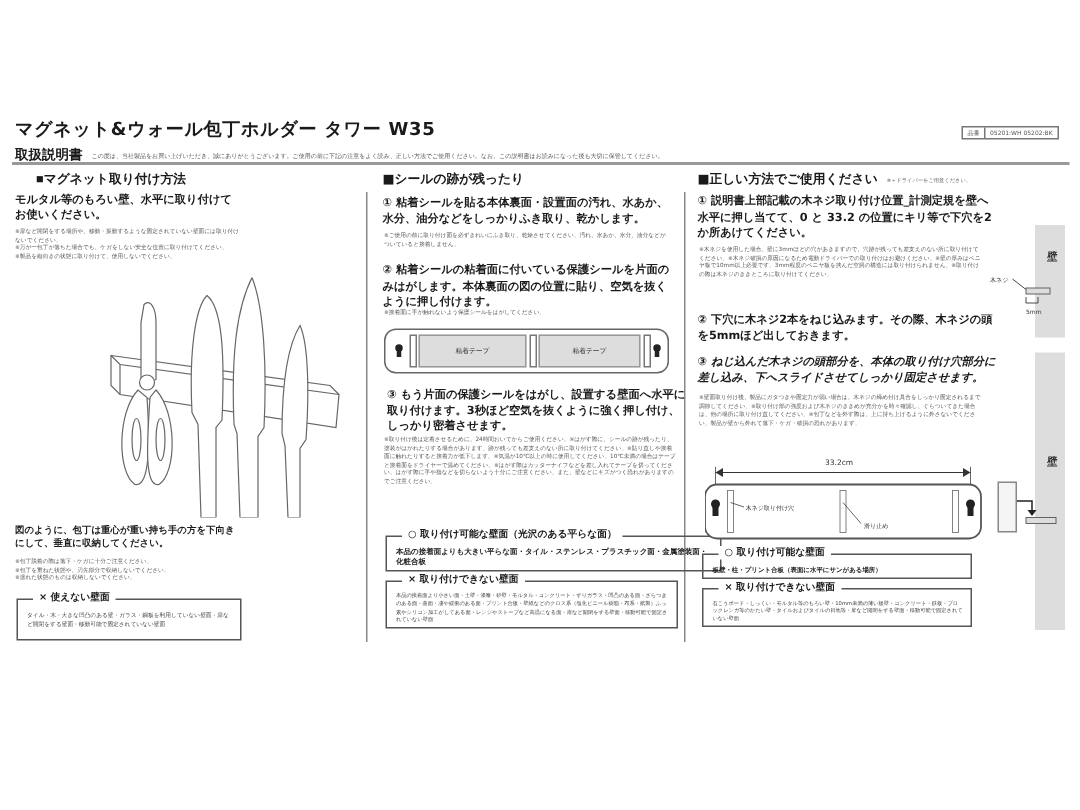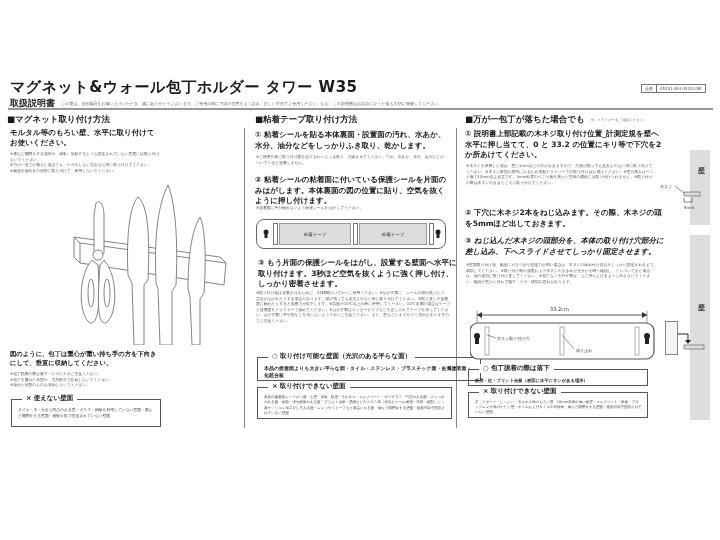--- a/index.html
+++ b/index.html
@@ -1,19 +1,19 @@
 <!DOCTYPE html>
 <html><head>
 <meta charset="utf-8">
 <style>
   * { box-sizing: border-box; margin: 0; padding: 0; }
   html, body { width: 720px; height: 540px; background: #fff; overflow: hidden; }
   body { font-family: "DejaVu Sans", "Liberation Sans", sans-serif; color: #222; position: relative; }
 
-  .title { position: absolute; left: 10px; top: 78px; font-size: 15px; font-weight: bold; letter-spacing: 0.5px; color: #1a1a1a; text-align: center; }
+  .title { position: absolute; left: 10px; top: 78px; font-size: 12px; font-weight: bold; letter-spacing: 0.5px; color: #1a1a1a; text-align: center; }
   .subtitle { position: absolute; left: 10px; top: 97px; font-size: 9px; font-weight: bold; color: #1a1a1a; white-space: nowrap; }
   .subtitle .intro { font-size: 4px; font-weight: normal; color: #555; margin-left: 6px; vertical-align: middle; }
 
   .product-code { position: absolute; left: 641px; top: 84px; height: 9px; border: 1px solid #777; display: flex; font-size: 4px; color: #555; }
   .product-code span { padding: 1px 3px; line-height: 6px; }
   .product-code span + span { border-left: 1px solid #777; }
 
   .hr { position: absolute; left: 8px; top: 108px; width: 705px; height: 2px; background: #999; }
 
   .col-divider { position: absolute; top: 115px; width: 1px; background: #888; }
@@ -51,21 +51,21 @@
 </div>
 <div class="product-code">
   <span>品番</span>
   <span>05201:WH 05202:BK</span>
 </div>
 <div class="hr"></div>
 
 <div class="col-divider" style="left:244px; top:128px; height:300px;"></div>
 <div class="col-divider" style="left:456px; top:128px; height:300px;"></div>
 
-<div class="sec-title" style="left:7px; top:114px;">■マグネット取り付け方法</div>
+<div class="sec-title" style="left:24px; top:114px;font-family:Liberation Mono, monospace;">■マグネット取り付け方法</div>
 <div class="lead" style="left:10px; top:128px; width:150px;">モルタル等のもろい壁、水平に取り付けてお使いください。</div>
 <div class="notes" style="left:10px; top:151px; width:150px;">
   <div>※扉など開閉をする場所や、移動・振動するような固定されていない壁面には取り付けないでください。</div>
   <div>※万が一包丁が落ちた場合でも、ケガをしない安全な位置に取り付けてください。</div>
   <div>※製品を縦向きの状態に取り付けて、使用しないでください。</div>
 </div>
 
 <svg style="position:absolute; left:60px; top:185px;" width="180" height="160" viewBox="0 0 180 160" fill="none" stroke="#666" stroke-width="0.8">
 
   <path d="M14,52 L160,72 L166,78 L164,100 L20,78 L14,72 Z" fill="#fff"></path>
@@ -90,21 +90,21 @@
 <div class="notes" style="left:10px; top:371px; width:150px;">
   <div>※包丁脱着の際は落下・ケガに十分ご注意ください。</div>
   <div>※包丁を重ねた状態や、刃先部分で収納しないでください。</div>
   <div>※濡れた状態のものは収納しないでください。</div>
 </div>
 <div class="box" style="left:11px; top:399px; width:150px; height:28px;">
   <div class="box-title">× 使えない壁面</div>
   <div class="box-body">タイル・木・大きな凹凸のある壁・ガラス・鋼板を利用していない壁面・扉など開閉をする壁面・移動可能で固定されていない壁面</div>
 </div>
 
-<div class="sec-title" style="left:255px; top:114px;">■粘着テープ取り付け方法</div>
+<div class="sec-title" style="left:255px; top:114px;">■シールの跡が残ったり</div>
 
 <div class="step" style="left:255px; top:130px; width:195px;">
   <span>①</span> <span>粘着シールを貼る本体裏面・設置面の汚れ、水あか、水分、油分などをしっかりふき取り、乾かします。</span>
 </div>
 <div class="notes" style="left:256px; top:154px; width:190px;">※ご使用の前に取り付け面を必ずきれいにふき取り、乾燥させてください。汚れ、水あか、水分、油分などがついていると接着しません。</div>
 
 <div class="step" style="left:255px; top:175px; width:195px;">
   <span>②</span> <span>粘着シールの粘着面に付いている保護シールを片面のみはがします。本体裏面の図の位置に貼り、空気を抜くように押し付けます。</span>
 </div>
 <div class="notes" style="left:256px; top:205px; width:190px;">※接着面に手が触れないよう保護シールをはがしてください。</div>
@@ -133,21 +133,21 @@
 <div class="box" style="left:257px; top:357px; width:224px; height:24px;">
   <div class="box-title">○ 取り付け可能な壁面（光沢のある平らな面）</div>
   <div class="box-body strong">本品の接着面よりも大きい平らな面・タイル・ステンレス・プラスチック面・金属塗装面・化粧合板</div>
 </div>
 <div class="box" style="left:257px; top:387px; width:195px; height:32px;">
   <div class="box-title">× 取り付けできない壁面</div>
   <div class="box-body" style="font-size:3.5px; line-height:5.3px;">本品の接着面より小さい面・土壁・漆喰・砂壁・モルタル・コンクリート・すりガラス・凹凸のある面・ざらつきのある面・曲面・凄や緩衝のある面・プリント合板・壁紙などのクロス系（塩化ビニール樹脂・布系・紙製）ふっ素やシリコン加工がしてある面・レンジやストーブなど高温になる面・扉など開閉をする壁面・移動可能で固定されていない壁面</div>
 </div>
 
 <div class="sec-title" style="left:465px; top:114px;">
-  <span>■万が一包丁が落ちた場合でも</span><span class="note">※＋ドライバーをご用意ください。</span>
+  <span>■正しい方法でご使用ください</span><span class="note">※＋ドライバーをご用意ください。</span>
 </div>
 
 <div class="step" style="left:465px; top:129px; width:200px;">
   <span>①</span> <span>説明書上部記載の木ネジ取り付け位置_計測定規を壁へ水平に押し当てて、0 と 33.2 の位置にキリ等で下穴を2か所あけてください。</span>
 </div>
 <div class="notes" style="left:466px; top:163px; width:190px;">※木ネジを使用した場合、壁に3mmほどの穴があきますので、穴跡が残っても差支えのない所に取り付けてください。※木ネジ破損の原因になるため電動ドライバーでの取り付けはお避けください。※壁の厚みはベニヤ板で10mm以上必要です。3mm程度のベニヤ板を挟んだ空洞の構造には取り付けられません。※取り付けの際は木ネジのききところに取り付けてください。</div>
 
 <div class="step" style="left:465px; top:208px; width:200px;">
   <span>②</span> <span>下穴に木ネジ2本をねじ込みます。その際、木ネジの頭を5mmほど出しておきます。</span>
 </div>
@@ -193,19 +193,19 @@
   <rect x="15" y="16" width="4" height="28" fill="#fff" stroke="#777" stroke-width="0.6"></rect>
   <rect x="90" y="16" width="4" height="28" fill="#fff" stroke="#777" stroke-width="0.6"></rect>
   <rect x="165" y="16" width="4" height="28" fill="#fff" stroke="#777" stroke-width="0.6"></rect>
   <line x1="17" y1="24" x2="26" y2="27" stroke="#333" stroke-width="0.5"></line>
   <line x1="92" y1="24" x2="104" y2="38" stroke="#333" stroke-width="0.5"></line>
 </svg>
 <div class="small-label" style="left:497px; top:336px;">木ネジ取り付け穴</div>
 <div class="small-label" style="left:576px; top:348px;">滑り止め</div>
 
 <div class="box" style="left:468px; top:369px; width:180px; height:17px;">
-  <div class="box-title">○ 包丁脱着の際は落下</div>
+  <div class="box-title">○ 取り付け可能な壁面</div>
   <div class="box-body strong" style="font-size:4.3px;">板壁・柱・プリント合板（表面に水平にサンがある場所）</div>
 </div>
 <div class="box" style="left:468px; top:392px; width:180px; height:26px;">
   <div class="box-title">× 取り付けできない壁面</div>
   <div class="box-body" style="font-size:3.5px; line-height:5.2px;">石こうボード・しっくい・モルタル等のもろい壁・10mm未満の薄い板壁・コンクリート・鉄板・ブロックレンガ等のかたい壁・タイルおよびタイルの目地等・扉など開閉をする壁面・移動可能で固定されていない壁面</div>
 </div>
 
 </body></html>

